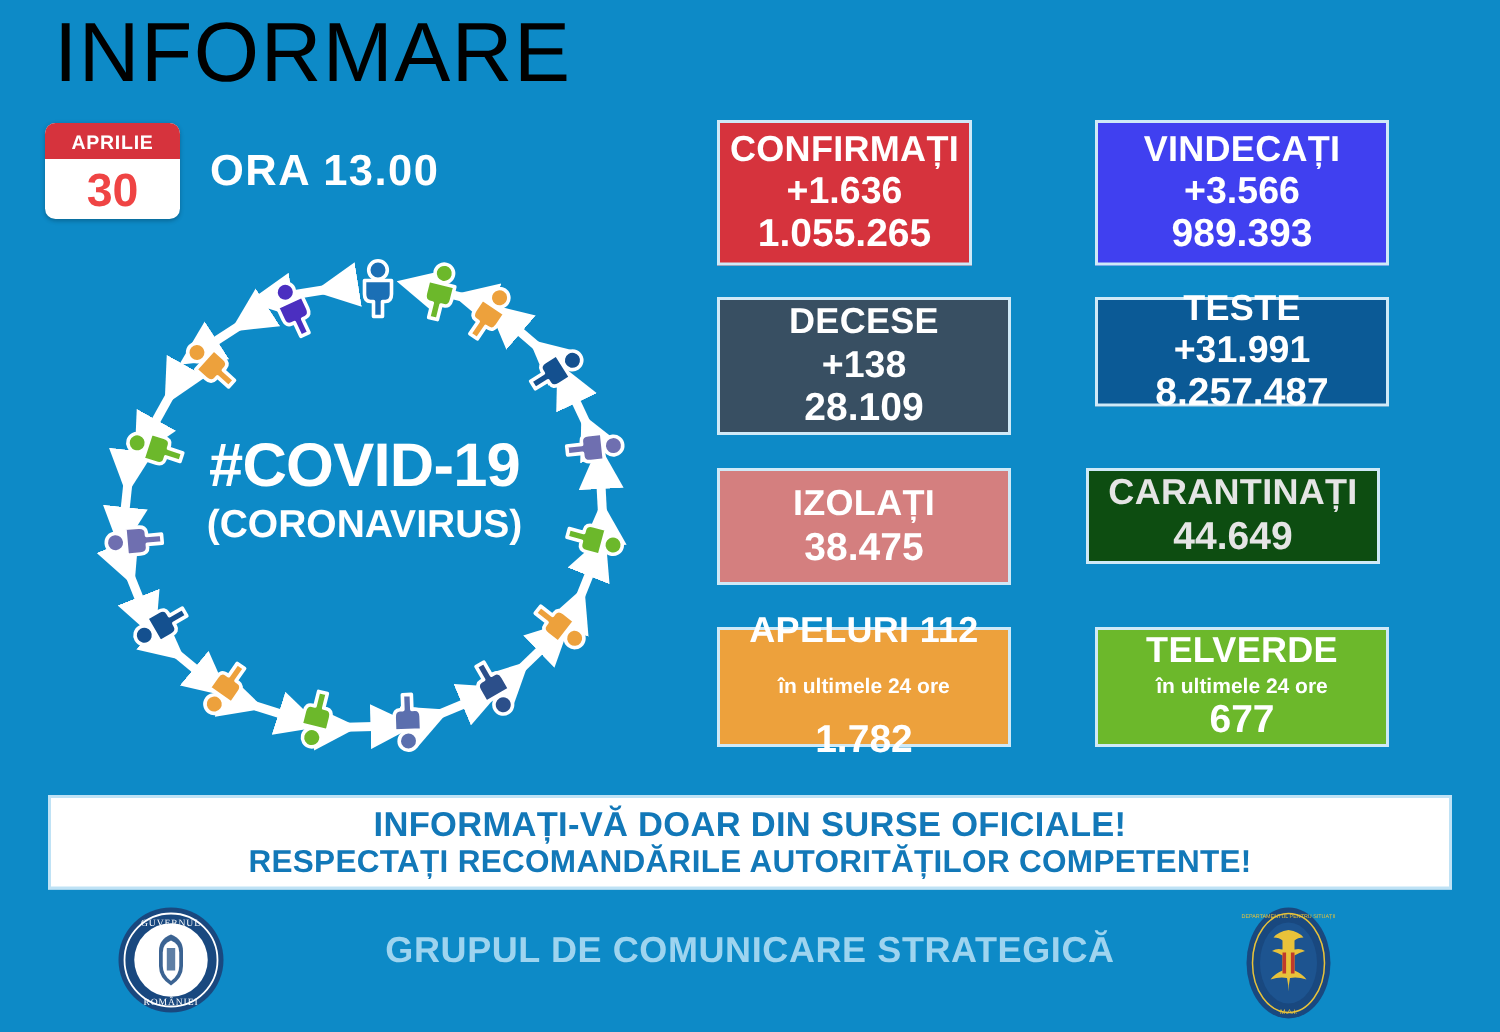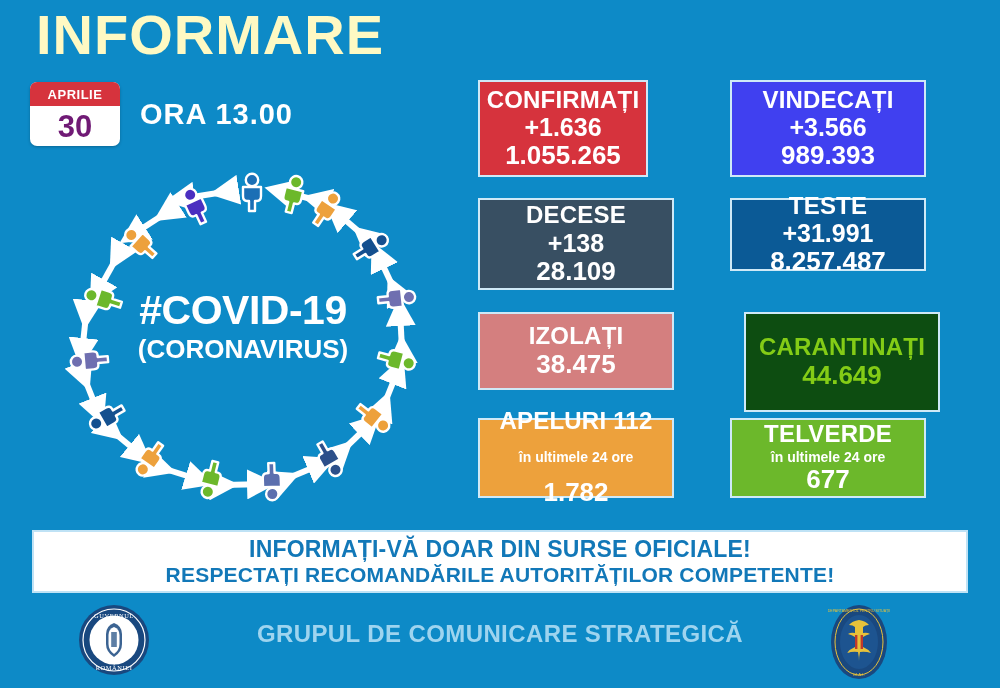--- a/index.html
+++ b/index.html
@@ -16,22 +16,22 @@
     font-family: "Liberation Sans", sans-serif;
     -webkit-font-smoothing: antialiased;
   }
 
   
   #header-title {
     position: absolute;
     left: 36px;
     top: 4px;
     font-size: 56px;
-    font-weight: bold;
-    color: #fef9c3;
+    font-weight: normal;
+    color: #000000;
     letter-spacing: 1px;
     line-height: 1.1;
   }
 
   
   #calendar-icon {
     position: absolute;
     left: 30px;
     top: 82px;
     width: 90px;
@@ -47,21 +47,21 @@
     color: #ffffff;
     font-size: 13px;
     font-weight: bold;
     letter-spacing: 0.5px;
     display: flex;
     align-items: center;
     justify-content: center;
   }
   #calendar-day {
     height: 40px;
-    color: #701a75;
+    color: #ef4444;
     font-size: 31px;
     font-weight: bold;
     display: flex;
     align-items: center;
     justify-content: center;
     line-height: 1;
   }
   #clock-label {
     position: absolute;
     left: 140px;
@@ -312,21 +312,21 @@
     <div class="stat-label">TESTE</div>
     <div class="stat-delta">+31.991</div>
     <div class="stat-total">8.257.487</div>
   </div>
 
   <div class="stat-box" id="stat-izolati" style="left: 478px; top: 312px; width: 196px; height: 78px; background: rgb(212, 127, 127); color: rgb(255, 255, 255); border-color: rgb(207, 233, 247);">
     <div class="stat-label">IZOLAȚI</div>
     <div class="stat-total">38.475</div>
   </div>
 
-  <div class="stat-box" id="stat-carantinati" style="left: 744px; top: 312px; width: 196px; height: 100px; background: rgb(13, 77, 17); color: #84cc16; border-color: rgb(207, 233, 247);">
+  <div class="stat-box" id="stat-carantinati" style="left: 724px; top: 312px; width: 196px; height: 64px; background: rgb(13, 77, 17); color: #e5e5e5; border-color: rgb(207, 233, 247);">
     <div class="stat-label">CARANTINAȚI</div>
     <div class="stat-total">44.649</div>
   </div>
 
   <div class="stat-box" id="stat-apeluri" style="left: 478px; top: 418px; width: 196px; height: 80px; background: rgb(237, 161, 60); color: rgb(255, 255, 255); border-color: rgb(207, 233, 247); gap: 13px;">
     <div class="stat-label">APELURI 112</div>
     <div class="stat-sub">în ultimele 24 ore</div>
     <div class="stat-total">1.782</div>
   </div>
 

